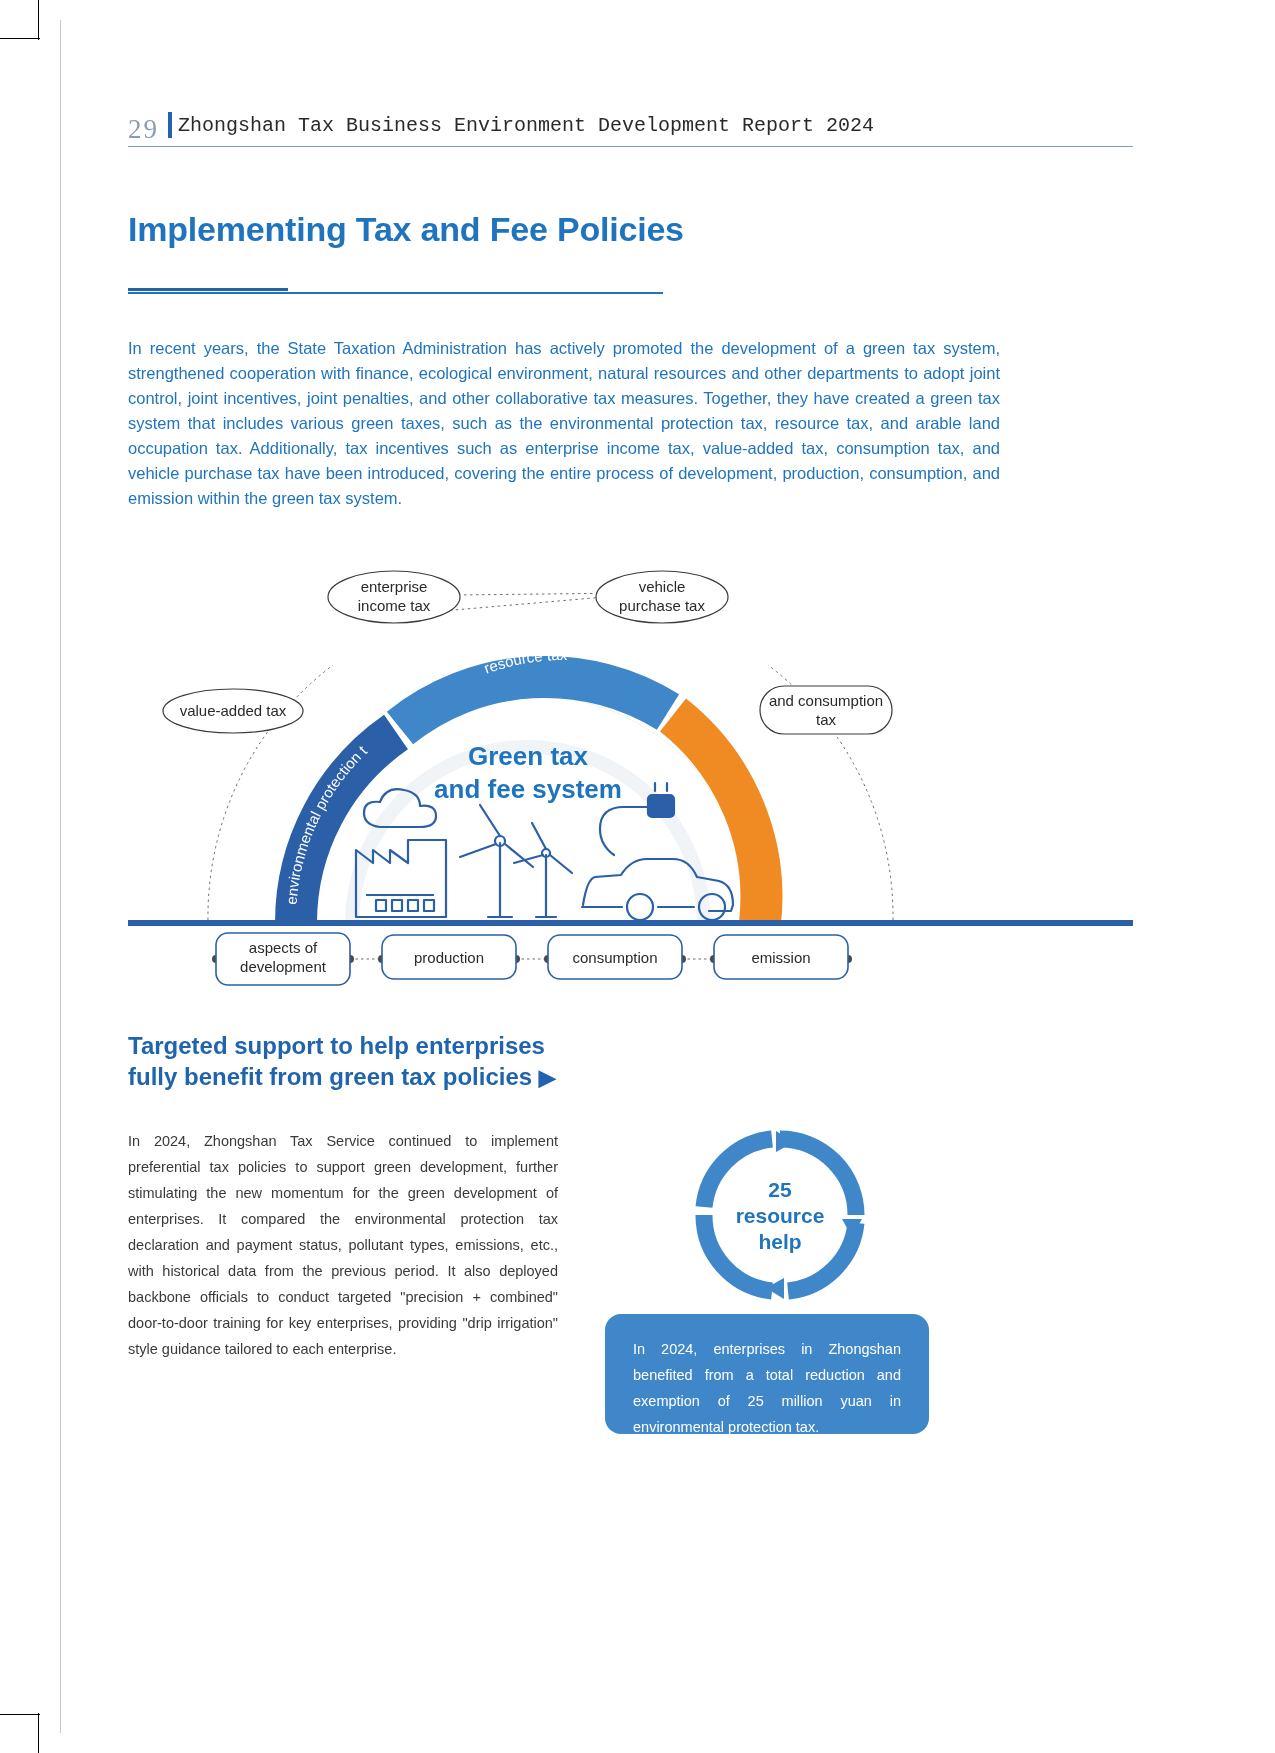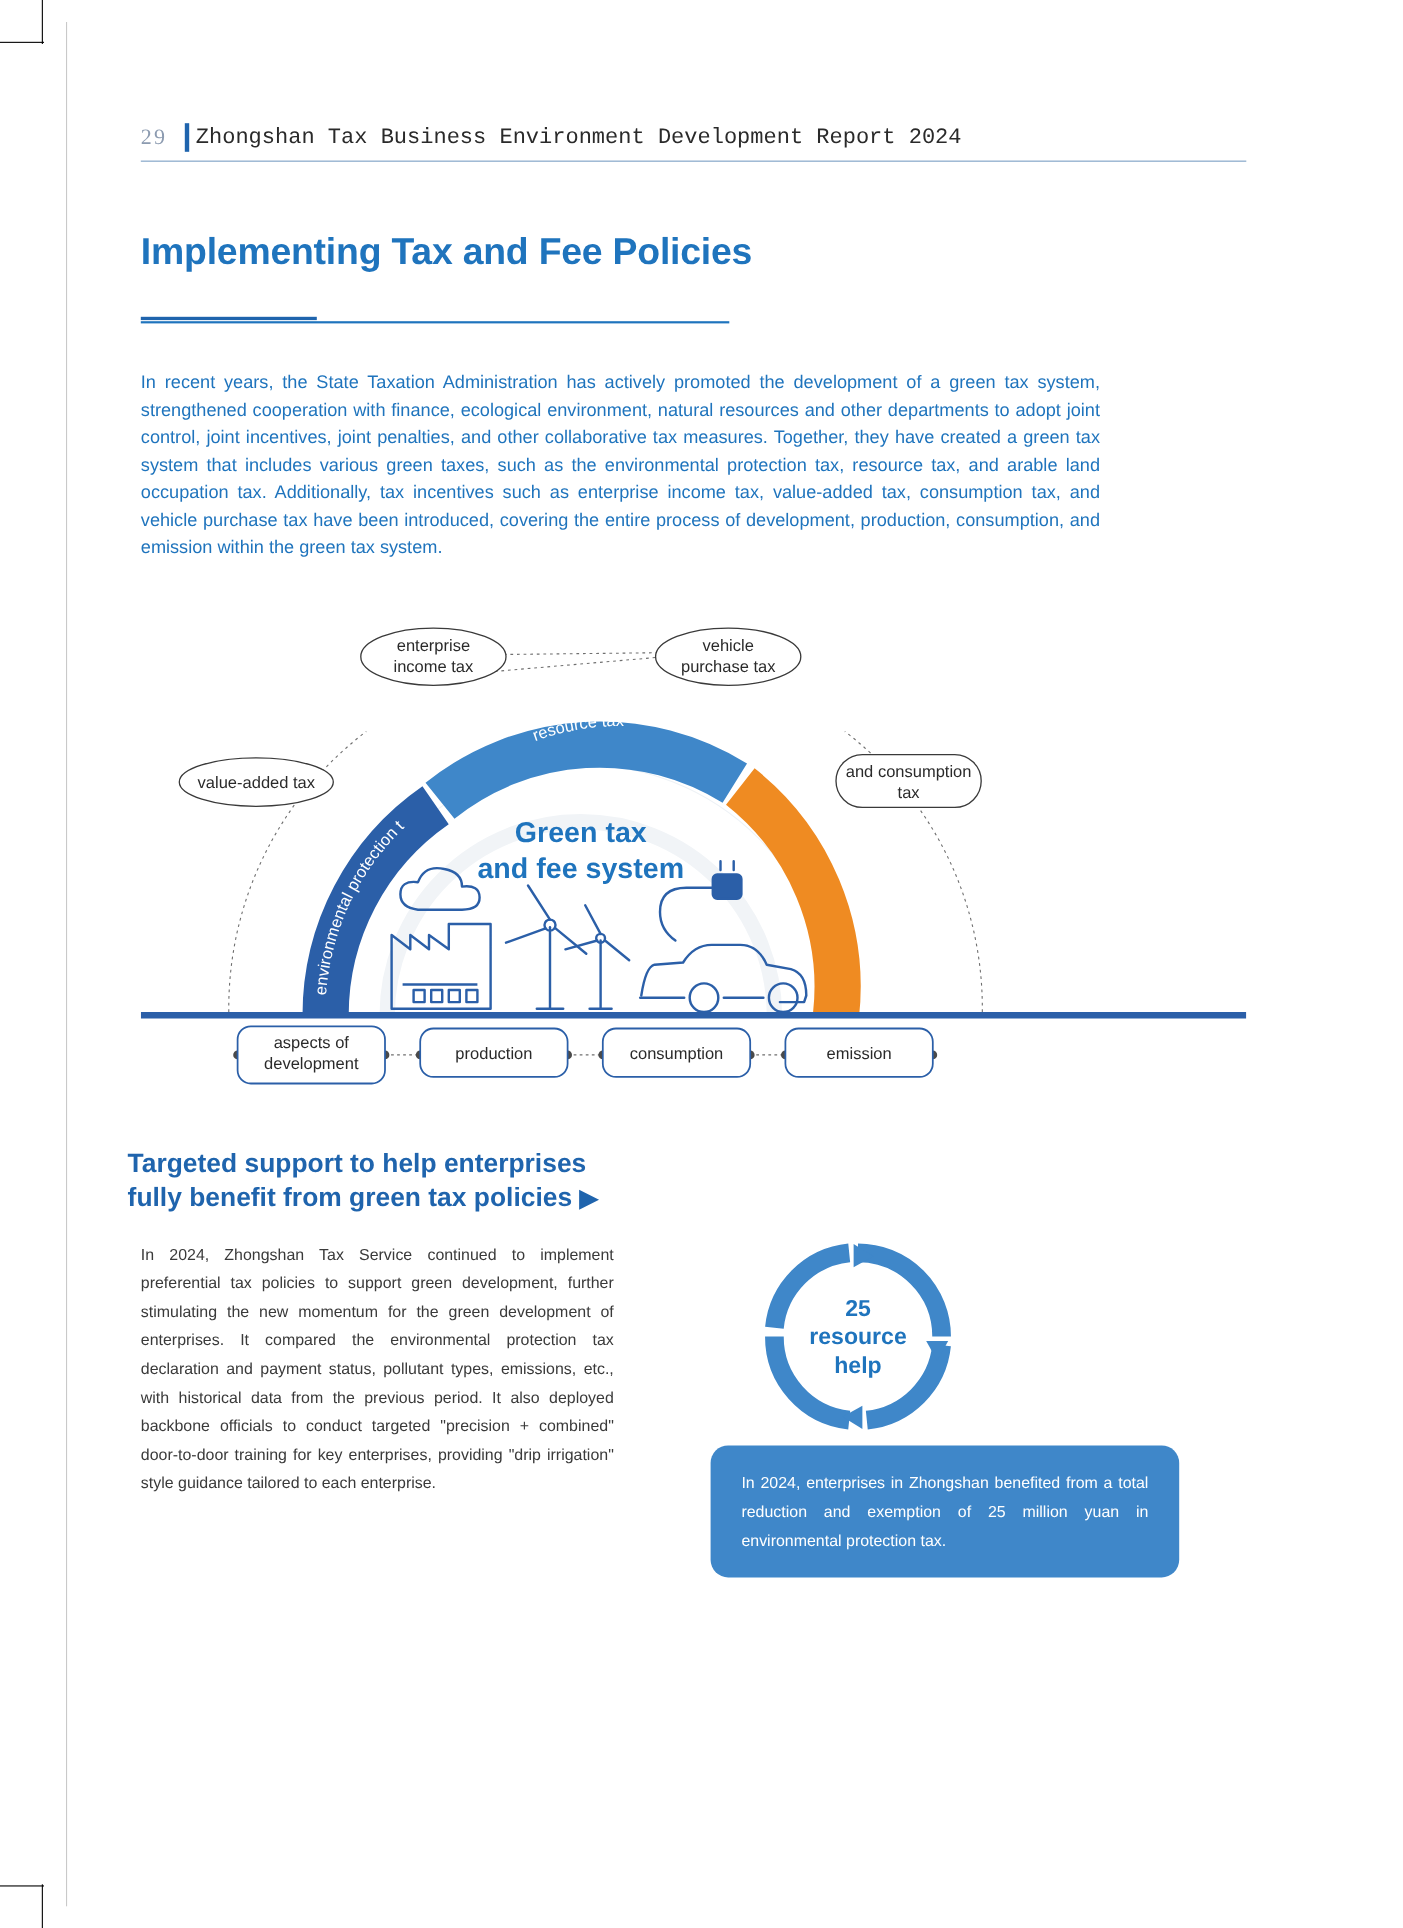--- a/index.html
+++ b/index.html
@@ -19,21 +19,21 @@
   .trim.v1{left:38px;top:0;width:1px;height:40px;}
   .trim.v2{left:38px;top:1713px;width:1px;height:40px;}
   .trim.h1{left:0;top:38px;width:40px;height:1px;}
   .trim.h2{left:0;top:1714px;width:40px;height:1px;}
   .pageframe{position:absolute;left:60px;top:20px;width:1215px;height:1713px;border-left:1px solid #c9c9c9;}
 
   
   .hdr{position:absolute;left:128px;top:112px;width:1005px;}
   .hdr .num{
     position:absolute;left:0;top:2px;
-    font-size:20px;color:#8c9bb0;letter-spacing:2px;
+    font-size:27px;color:#8c9bb0;letter-spacing:2px;
     font-family:"Liberation Serif", serif;
   }
   .hdr .bar{position:absolute;left:40px;top:0px;width:4px;height:26px;background:#1f64ad;}
   .hdr .title{
     position:absolute;left:50px;top:2px;
     font-family:Liberation Mono, monospace;
     font-size:20px;color:#2a2a2a;
   }
   .hdr .rule{position:absolute;left:0;top:34px;width:1005px;height:1px;background:#7a9ec4;}
 
@@ -52,43 +52,43 @@
     color:#1f74bd;font-size:16.5px;line-height:25px;
     text-align:justify;font-weight:400;
   }
 
   
   .info{position:absolute;left:128px;top:555px;width:1005px;height:440px;}
   .info svg{position:absolute;left:0;top:0;}
 
   
   .sub-title{
-    position:absolute;left:116px;top:1030px;width:640px;
-    color:#1f64ad;font-size:24px;font-weight:bold;line-height:1.3;margin-top:12px;
+    position:absolute;left:128px;top:1030px;width:640px;
+    color:#1f64ad;font-size:24px;font-weight:bold;line-height:1.3;
   }
   .sub-title .tri{color:#1f64ad;font-size:22px;}
 
   
   .body-col{
     position:absolute;left:128px;top:1128px;width:430px;
     color:#3a3a3a;font-size:14.5px;line-height:26px;text-align:justify;
   }
 
   
   .donut{position:absolute;left:690px;top:1125px;width:180px;height:180px;}
   .donut .label{
     position:absolute;left:0;top:52px;width:180px;text-align:center;
     color:#1f74bd;font-size:21px;font-weight:bold;line-height:26px;
   }
   
   .callout{
-    position:absolute;left:605px;top:1314px;width:426px;height:120px;
+    position:absolute;left:605px;top:1314px;width:324px;height:120px;
     background:#3f87c9;border-radius:16px;
     color:#fff;font-size:14.5px;line-height:26px;
-    padding:22px 28px;box-sizing:border-box;text-align:justify;margin-left:41px;
+    padding:22px 28px;box-sizing:border-box;text-align:justify;
   }
 </style>
 </head>
 <body>
 
 <div class="page">
 
   <div class="trim v1"></div>
   <div class="trim v2"></div>
   <div class="trim h1"></div>

